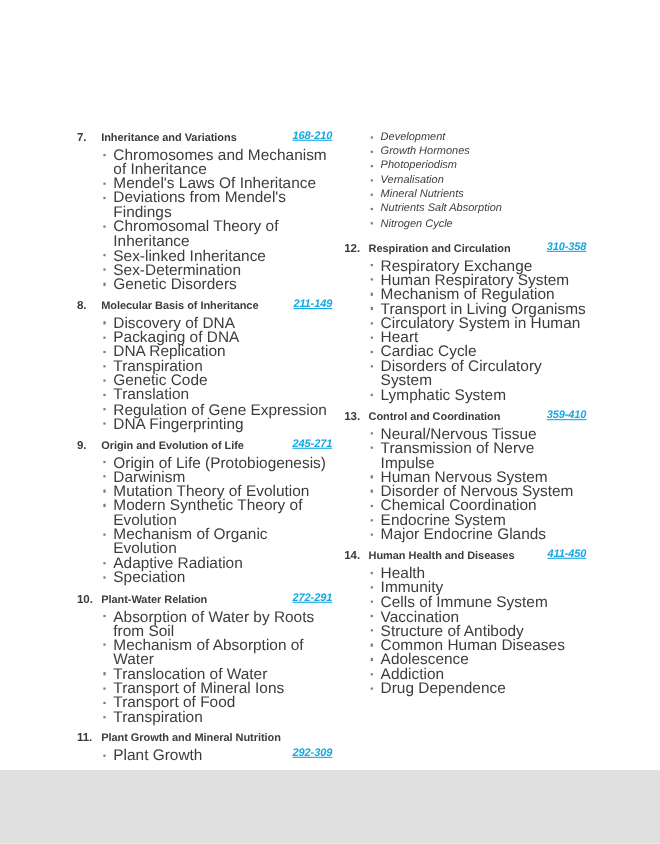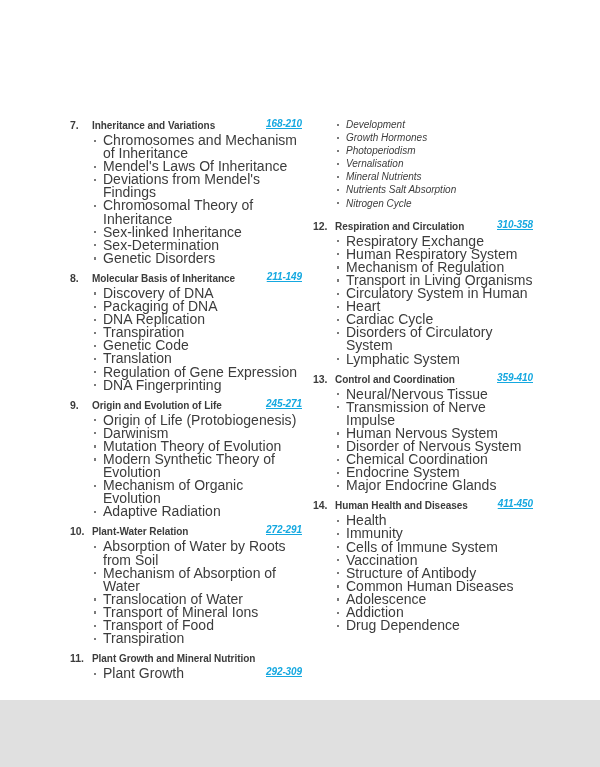--- a/index.html
+++ b/index.html
@@ -187,20 +187,21 @@
             <span class="chapter-title">Origin and Evolution of Life</span>
             <span class="chapter-pages">245-271</span>
           </div>
           <ul class="topics">
             <li><span class="bullet"></span><span>Origin of Life (Protobiogenesis)</span></li>
             <li><span class="bullet"></span><span>Darwinism</span></li>
             <li><span class="bullet"></span><span>Mutation Theory of Evolution</span></li>
             <li><span class="bullet"></span><span>Modern Synthetic Theory of Evolution</span></li>
             <li><span class="bullet"></span><span>Mechanism of Organic Evolution</span></li>
             <li><span class="bullet"></span><span>Adaptive Radiation</span></li>
+            <li><span class="bullet"></span><span>Speciation</span></li>
           </ul>
         </div>
         <div class="chapter">
           <div class="chapter-head">
             <span class="chapter-num">10.</span>
             <span class="chapter-title">Plant-Water Relation</span>
             <span class="chapter-pages">272-291</span>
           </div>
           <ul class="topics">
             <li><span class="bullet"></span><span>Absorption of Water by Roots from Soil</span></li>

